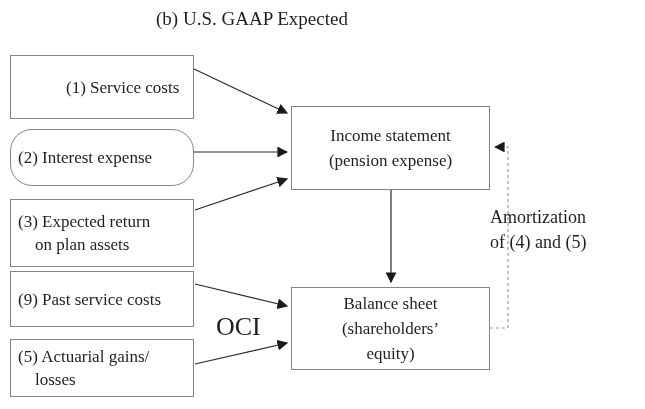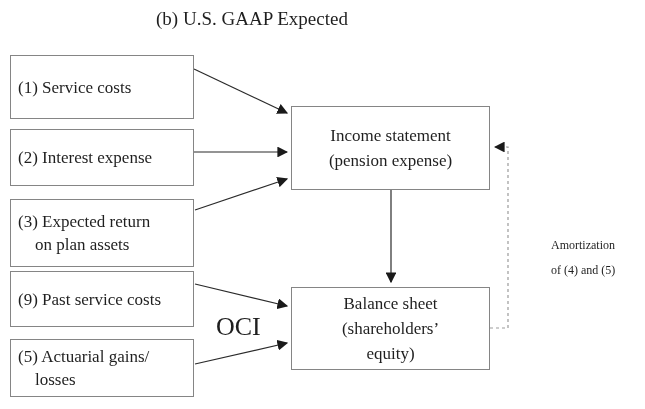--- a/index.html
+++ b/index.html
@@ -48,22 +48,22 @@
     line-height: 23px;
   }
   .src {
     left: 10px;
     width: 184px;
   }
   .src .lbl {
     padding-left: 24px;
     text-indent: -17px;
   }
-  .b1 { top: 55px;  height: 64px; }
-  .b2 { top: 129px; height: 57px; }
+  .b1 { top: 55px;  height: 64px; padding-left: 48px; }
+  .b2 { top: 129px; height: 57px; border-radius: 22px; }
   .b3 { top: 199px; height: 68px; }
   .b4 { top: 271px; height: 56px; }
   .b5 { top: 339px; height: 58px; }
   .tgt {
     left: 291px;
     width: 199px;
     justify-content: center;
     text-align: center;
   }
   .tgt .lbl {
@@ -76,25 +76,24 @@
     position: absolute;
     white-space: pre-line;
   }
   .oci-label {
     left: 216px;
     top: 312px;
     font-size: 26px;
     text-align: center;
   }
   .amort-label {
-    left: 551px;
+    left: 490px;
     top: 205px;
-    font-size: 12px;
+    font-size: 18px;
     line-height: 25px;
-    margin-top: 28px;
   }
 </style>
 </head>
 <body>
 
 <div class="stage">
 
   <svg class="arrow-layer" viewBox="0 0 645 409" xmlns="http://www.w3.org/2000/svg">
     <defs>
       <marker id="ah" viewBox="0 0 9 9" refX="8" refY="4.5" markerWidth="9" markerHeight="9" orient="auto">

